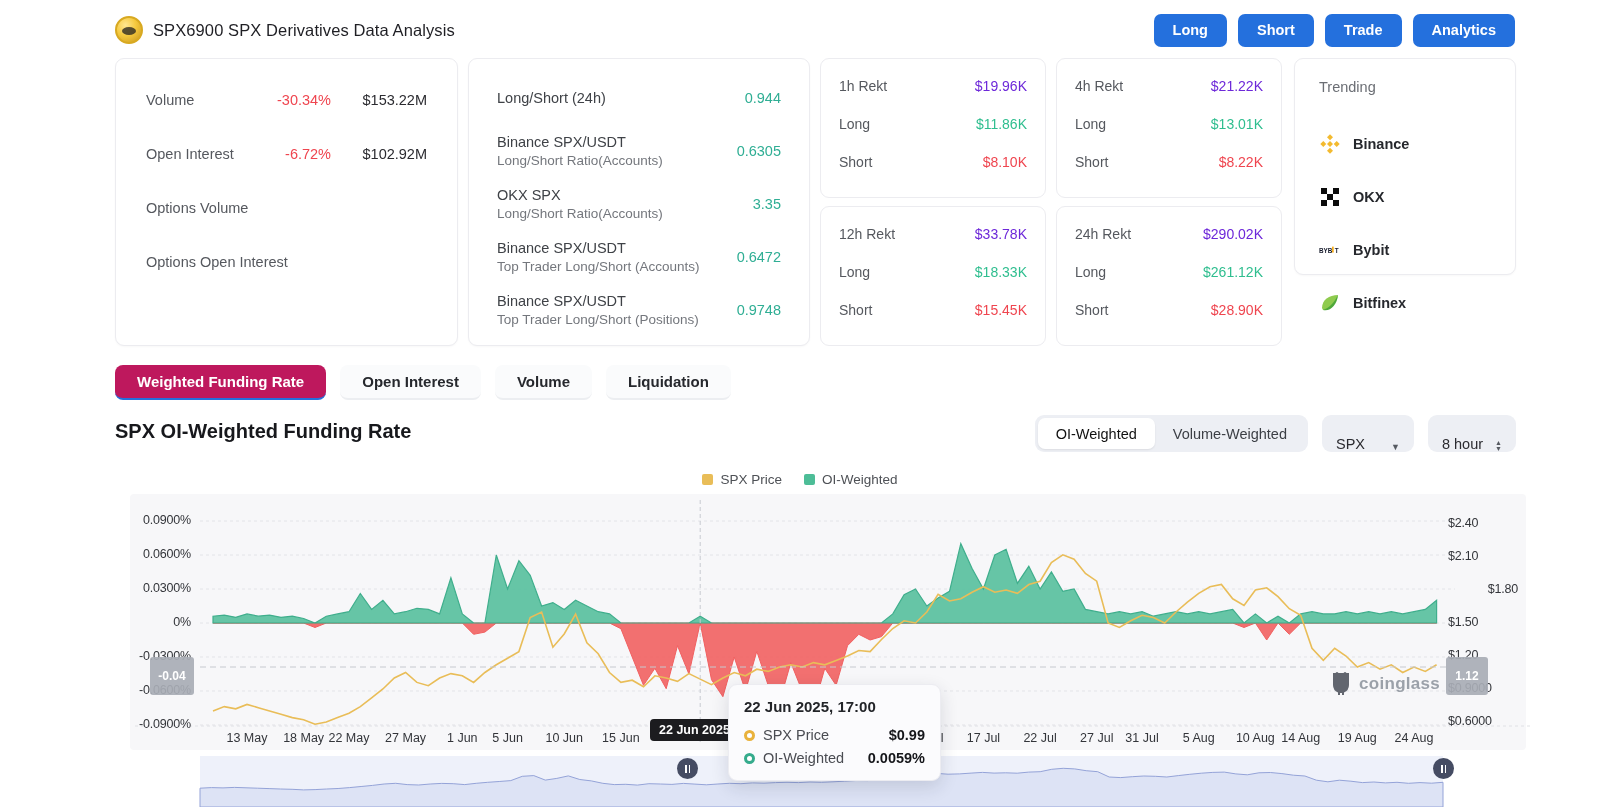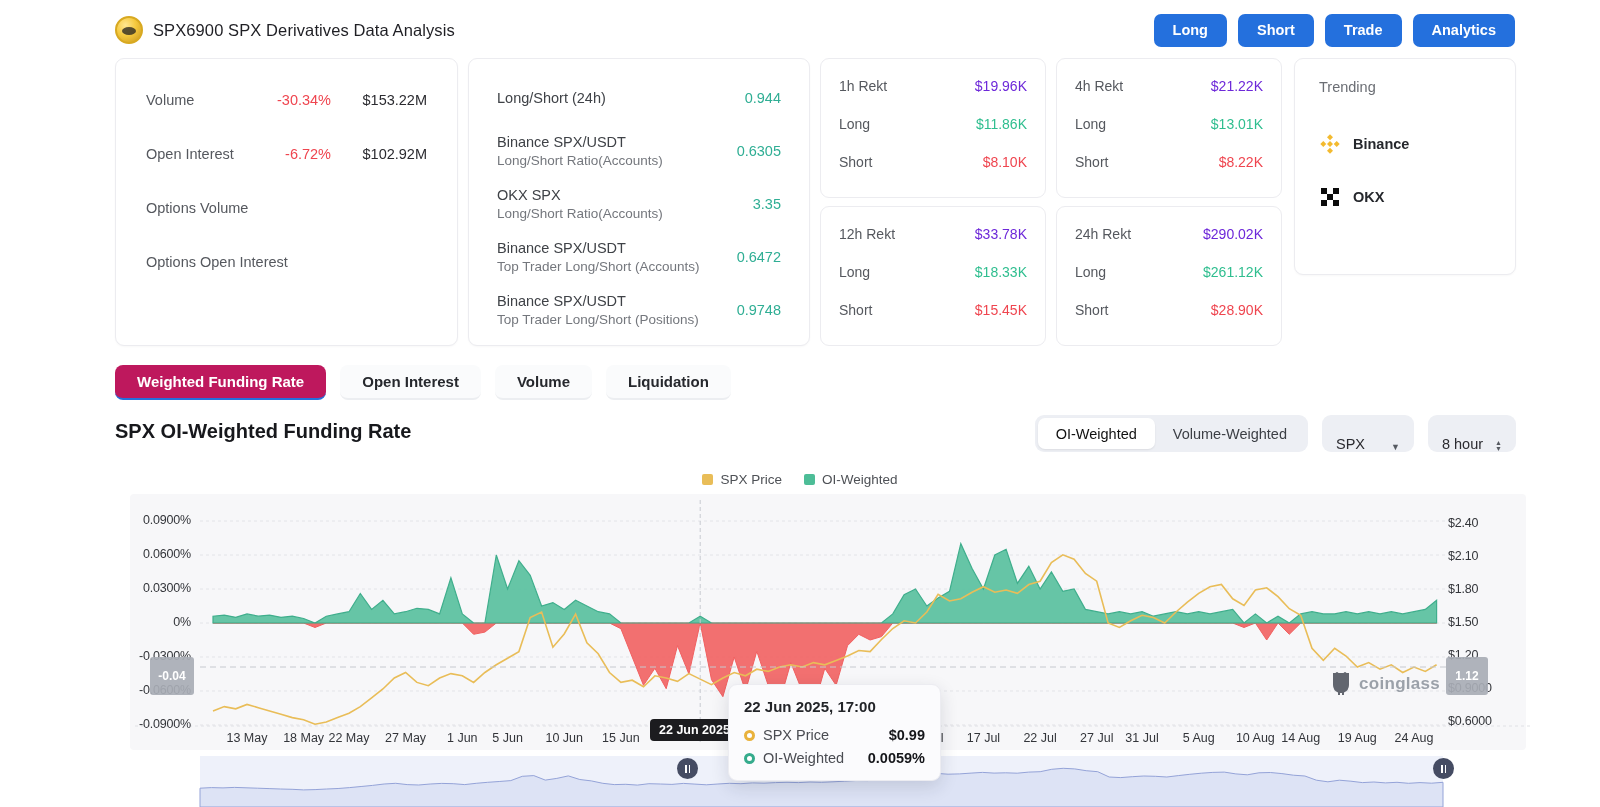--- a/index.html
+++ b/index.html
@@ -255,20 +255,39 @@
               <g fill="#0b0b0b">
                 <rect x="0" y="0" width="6" height="6"></rect>
                 <rect x="12" y="0" width="6" height="6"></rect>
                 <rect x="6" y="6" width="6" height="6"></rect>
                 <rect x="0" y="12" width="6" height="6"></rect>
                 <rect x="12" y="12" width="6" height="6"></rect>
               </g>
             </svg>
           </span>
           <span class="tr-name">OKX</span>
+        </div>
+        <div class="tr-item">
+          <span class="xicon">
+            <svg width="26" height="12" viewBox="0 0 26 12">
+              <text x="0" y="9" font-family="Liberation Sans, sans-serif" font-size="7.5" font-weight="800" fill="#15192a">BYB</text>
+              <rect x="15.5" y="2" width="1.8" height="7" fill="#f7a600"></rect>
+              <text x="18.5" y="9" font-family="Liberation Sans, sans-serif" font-size="7.5" font-weight="800" fill="#15192a">T</text>
+            </svg>
+          </span>
+          <span class="tr-name">Bybit</span>
+        </div>
+        <div class="tr-item">
+          <span class="xicon">
+            <svg width="22" height="22" viewBox="0 0 22 22">
+              <path d="M3 16 C3 8, 10 3, 19 3 C17 13, 10 19, 4 18 Z" fill="#8fcb4e"></path>
+              <path d="M4 18 C10 16, 15 11, 19 3 C18 13, 11 20, 4 18 Z" fill="#4ea83a"></path>
+            </svg>
+          </span>
+          <span class="tr-name">Bitfinex</span>
         </div>
       </div>
   </div>
 
   <div id="tabs">
       <button class="tab active">Weighted Funding Rate</button>
       <button class="tab">Open Interest</button>
       <button class="tab">Volume</button>
       <button class="tab">Liquidation</button>
     </div>
@@ -325,21 +344,21 @@
       <div class="ytick left" style="top: 547.002px;">0.0600%</div>
       <div class="ytick left" style="top: 581.001px;">0.0300%</div>
       <div class="ytick left" style="top: 615px;">0%</div>
       <div class="ytick left" style="top: 648.999px;">-0.0300%</div>
       <div class="ytick left" style="top: 682.998px;">-0.0600%</div>
       <div class="ytick left" style="top: 716.997px;">-0.0900%</div>
     </div>
   <div id="yticks-right">
       <div class="ytick right" style="top: 516px;">$2.40</div>
       <div class="ytick right" style="top: 549px;">$2.10</div>
-      <div class="ytick right" style="top: 582px;">$1.80</div>
+      <div class="ytick right" style="top: 582px; text-align: right;">$1.80</div>
       <div class="ytick right" style="top: 615px;">$1.50</div>
       <div class="ytick right" style="top: 648px;">$1.20</div>
       <div class="ytick right" style="top: 681px;">$0.9000</div>
       <div class="ytick right" style="top: 714px;">$0.6000</div>
     </div>
   <div id="xticks">
       <div class="xtick" style="left: 246.99px;">13 May</div>
       <div class="xtick" style="left: 303.64px;">18 May</div>
       <div class="xtick" style="left: 348.96px;">22 May</div>
       <div class="xtick" style="left: 405.61px;">27 May</div>

